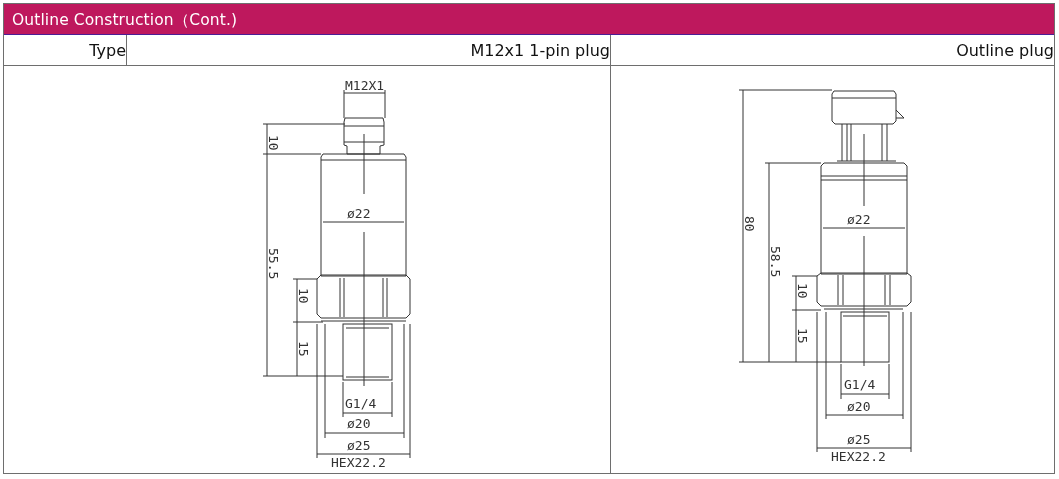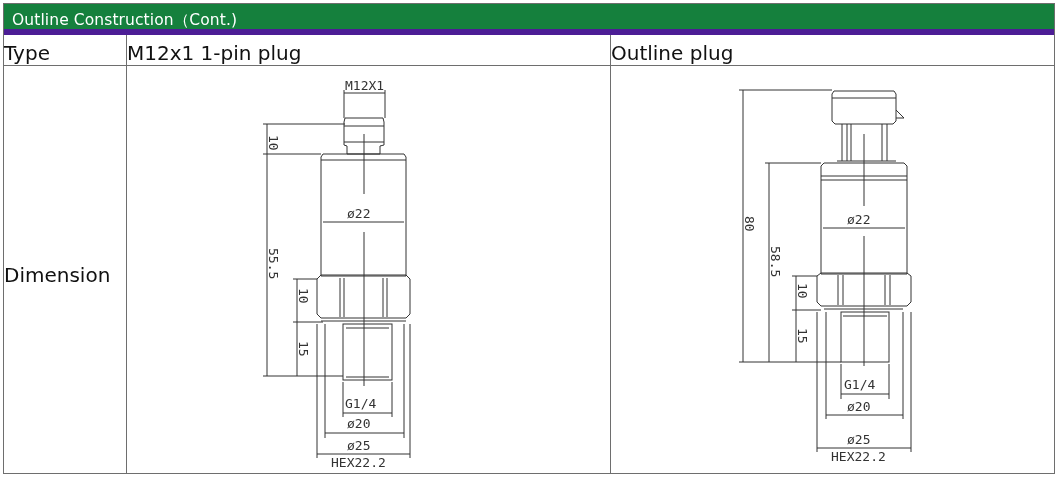--- a/index.html
+++ b/index.html
@@ -1,30 +1,30 @@
 <!DOCTYPE html>
 <html><head>
 <meta charset="utf-8">
 <style>
   html, body { margin: 0; padding: 0; background: #ffffff; }
   body { width: 1059px; height: 479px; position: relative; overflow: hidden;
          font-family: "DejaVu Sans", "Liberation Sans", sans-serif; color: #111; }
   .sheet { position: absolute; left: 3px; top: 3px; width: 1052px; height: 471px;
            border: 1px solid #6e6e6e; box-sizing: border-box; }
   .title-bar { position: absolute; left: 0; top: 0; width: 100%; height: 31px;
-               background: #15803d; border-bottom: 6px solid #4c1d95; box-sizing: border-box; }
+               background: #be185d; border-bottom: 1px solid #4c1d95; box-sizing: border-box; }
   .title-text { position: absolute; left: 8px; top: 6px; font-size: 15.5px; color: #ffffff; letter-spacing: 0.1px; }
   .row-type { position: absolute; left: 0; top: 31px; width: 100%; height: 31px;
               border-bottom: 1px solid #6e6e6e; box-sizing: border-box; }
   .row-dim { position: absolute; left: 0; top: 62px; width: 100%; height: 407px; }
   .cell { position: absolute; top: 0; height: 100%; box-sizing: border-box; }
   .c1 { left: 0; width: 123px; border-right: 1px solid #6e6e6e; }
   .c2 { left: 123px; width: 484px; border-right: 1px solid #6e6e6e; }
   .c3 { left: 607px; width: 443px; }
-  .cell-text { position: absolute; left: 0; right: 0; text-align: left; font-size: 20px; }
+  .cell-text { position: absolute; left: 0; right: 0; text-align: right; font-size: 16px; }
   .row-type .cell-text { top: 6px; }
   .row-dim .c1 .cell-text { top: 197px; }
   svg.drawing { position: absolute; left: 0; top: 0; }
   svg text { font-family: "DejaVu Sans Mono", "Liberation Mono", monospace; font-size: 13px; fill: #333; }
 </style>
 </head>
 <body>
 
 <div class="sheet">
   <div class="title-bar">
@@ -37,23 +37,20 @@
     </div>
     <div class="cell c2">
       <span class="cell-text">M12x1 1-pin plug</span>
     </div>
     <div class="cell c3">
       <span class="cell-text">Outline plug</span>
     </div>
   </div>
 
   <div class="row-dim">
-    <div class="cell c1">
-      <span class="cell-text">Dimension</span>
-    </div>
 
     <div class="cell c2">
       <svg class="drawing" width="484" height="407" viewBox="0 0 484 407" stroke="#333" stroke-width="1" fill="none">
 
         <path d="M217 56 L218 52 L256 52 L257 56 L257 79 L253 80 L253 88 L220 88 L220 80 L217 79 Z"></path>
         <line x1="217" y1="60" x2="257" y2="60"></line>
         <line x1="217" y1="76" x2="257" y2="76"></line>
 
         <line x1="217" y1="24" x2="217" y2="52"></line>
         <line x1="258" y1="24" x2="258" y2="52"></line>

